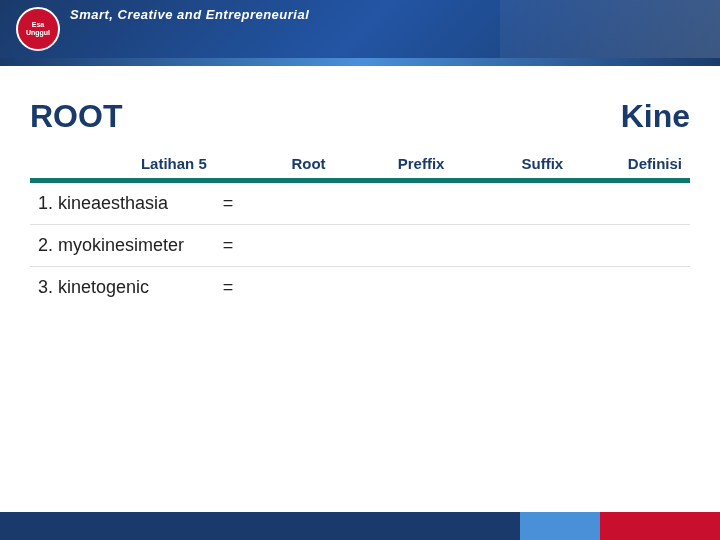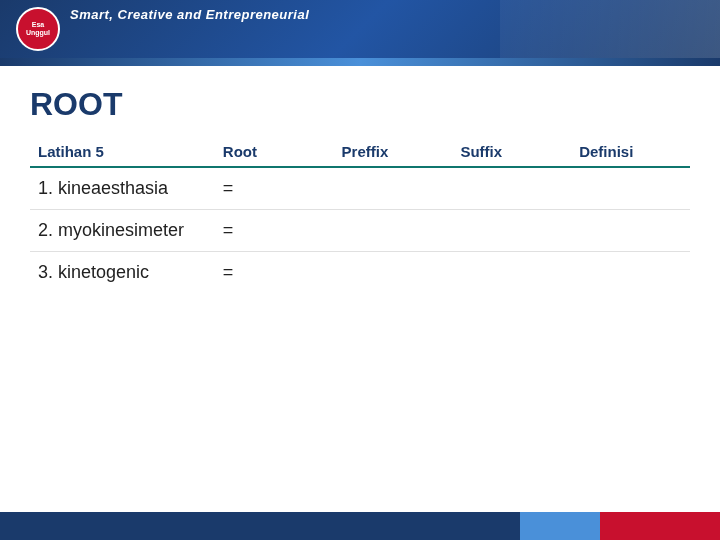--- a/index.html
+++ b/index.html
@@ -70,20 +70,21 @@
     .header-bottom-bar {
       width: 100%;
       height: 8px;
       background: linear-gradient(to right, #1a3a6b, #4a90d9, #1a3a6b);
     }
 
     
     .main-content {
       padding: 20px 30px 10px 30px;
       background: #fff;
+      margin-top: 12px;
     }
 
     
     .title-row {
       display: flex;
       justify-content: space-between;
       align-items: center;
       margin-bottom: 14px;
     }
 
@@ -110,23 +111,23 @@
     
     .exercise-table {
       width: 100%;
       border-collapse: collapse;
     }
 
     .exercise-table th {
       font-size: 15px;
       font-weight: bold;
       color: #1a3a6b;
-      text-align: left;
+      text-align: right;
       padding: 6px 8px;
-      border-bottom: 2px solid #0f766e;
+      border-bottom: 5px solid #0f766e;
     }
 
     .exercise-table td {
       font-size: 18px;
       color: #222;
       padding: 10px 8px;
       border-bottom: 1px solid #e0e0e0;
       vertical-align: middle;
     }
 
@@ -176,20 +177,21 @@
     <span class="header-tagline">Smart, Creative and Entrepreneurial</span>
   </div>
   <div class="header-right-bar"></div>
 </div>
 <div class="header-bottom-bar"></div>
 
 <div class="main-content">
 
   <div class="title-row">
     <span class="root-title">ROOT</span>
+    <span class="kine-title">Kine</span>
   </div>
 
 
   <table class="exercise-table">
     <thead>
       <tr>
         <th class="col-latihan">Latihan 5</th>
         <th class="col-root">Root</th>
         <th class="col-prefix">Preffix</th>
         <th class="col-suffix">Suffix</th>

